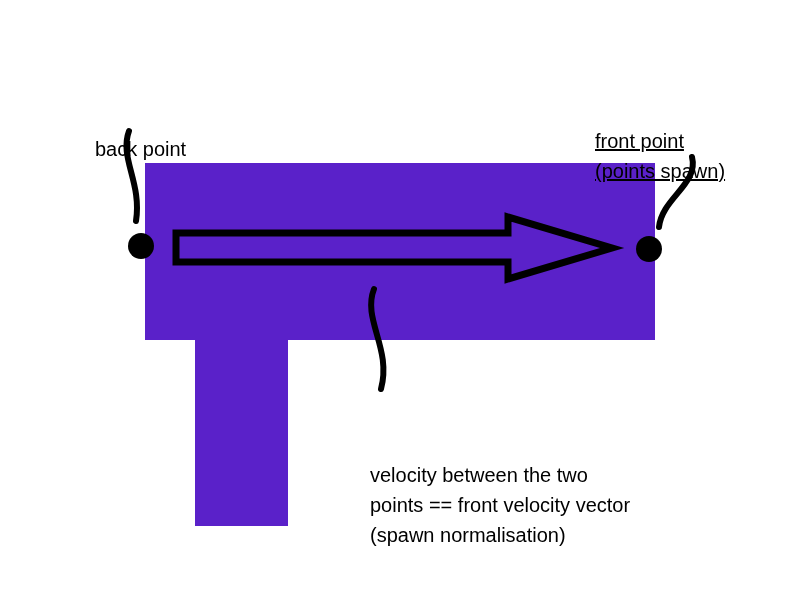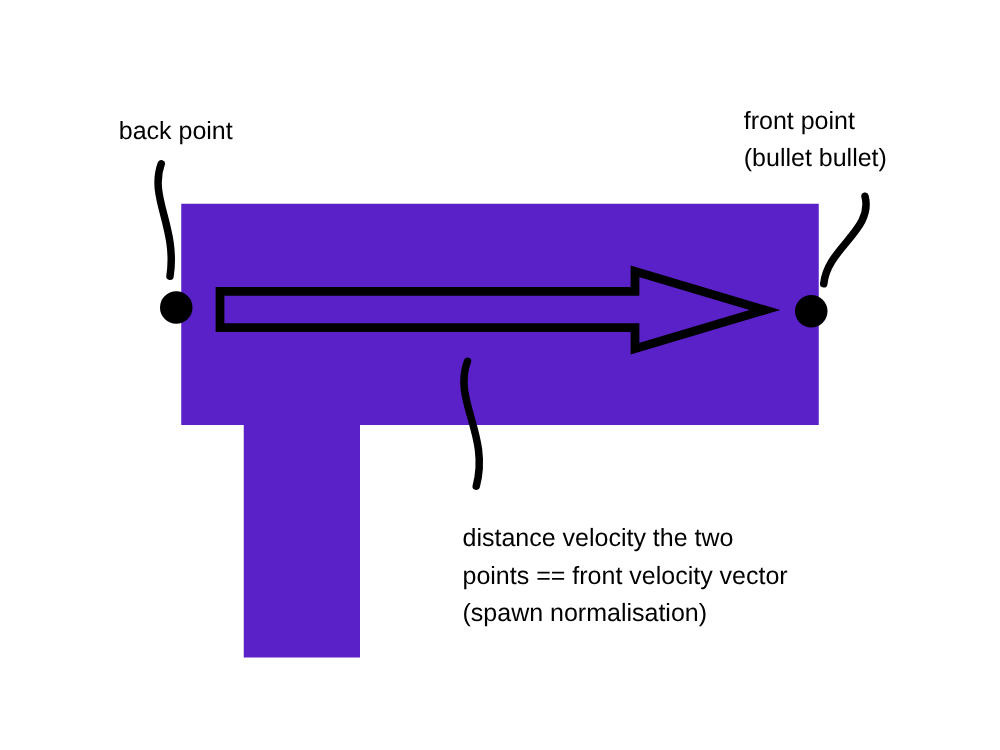--- a/index.html
+++ b/index.html
@@ -16,23 +16,24 @@
     left: 0; top: 0;
     width: 800px;
     height: 600px;
   }
   .label {
     position: absolute;
     color: #000000;
     font-size: 20px;
     line-height: 30px;
     white-space: nowrap;
+    margin-top: 44px;
   }
   #back-point-label  { left: 95px;  top: 90px; }
-  #front-point-label { left: 595px; top: 82px; }
+  #front-point-label { left: 595px; top: 82px; text-decoration: underline; }
   #distance-label    { left: 370px; top: 416px; }
 </style>
 </head>
 <body>
 
 <svg class="canvas" viewBox="0 0 800 600" xmlns="http://www.w3.org/2000/svg">
 
   <rect x="145" y="163" width="510" height="177" fill="#5a21c9"></rect>
   <rect x="195" y="338" width="93" height="188" fill="#5a21c9"></rect>
 
@@ -43,20 +44,20 @@
 
   <path d="M129,131 C119,158 142,182 136,221" fill="none" stroke-width="6" stroke-linecap="round" stroke="#000000"></path>
   <path d="M692,157 C699,184 662,198 659,227" fill="none" stroke-width="6" stroke-linecap="round" stroke="#000000"></path>
   <path d="M374,289 C362,320 392,348 381,389" fill="none" stroke-width="6" stroke-linecap="round" stroke="#000000"></path>
 </svg>
 
 <div class="label" id="back-point-label">back point</div>
 
 <div class="label" id="front-point-label">
   <div>front point</div>
-  <div>(bullet bullet)</div>
+  <div>(points spawn)</div>
 </div>
 
 <div class="label" id="distance-label">
-  <div>distance velocity the two</div>
+  <div>velocity between the two</div>
   <div>points == front velocity vector</div>
   <div>(spawn normalisation)</div>
 </div>
 
 </body></html>

